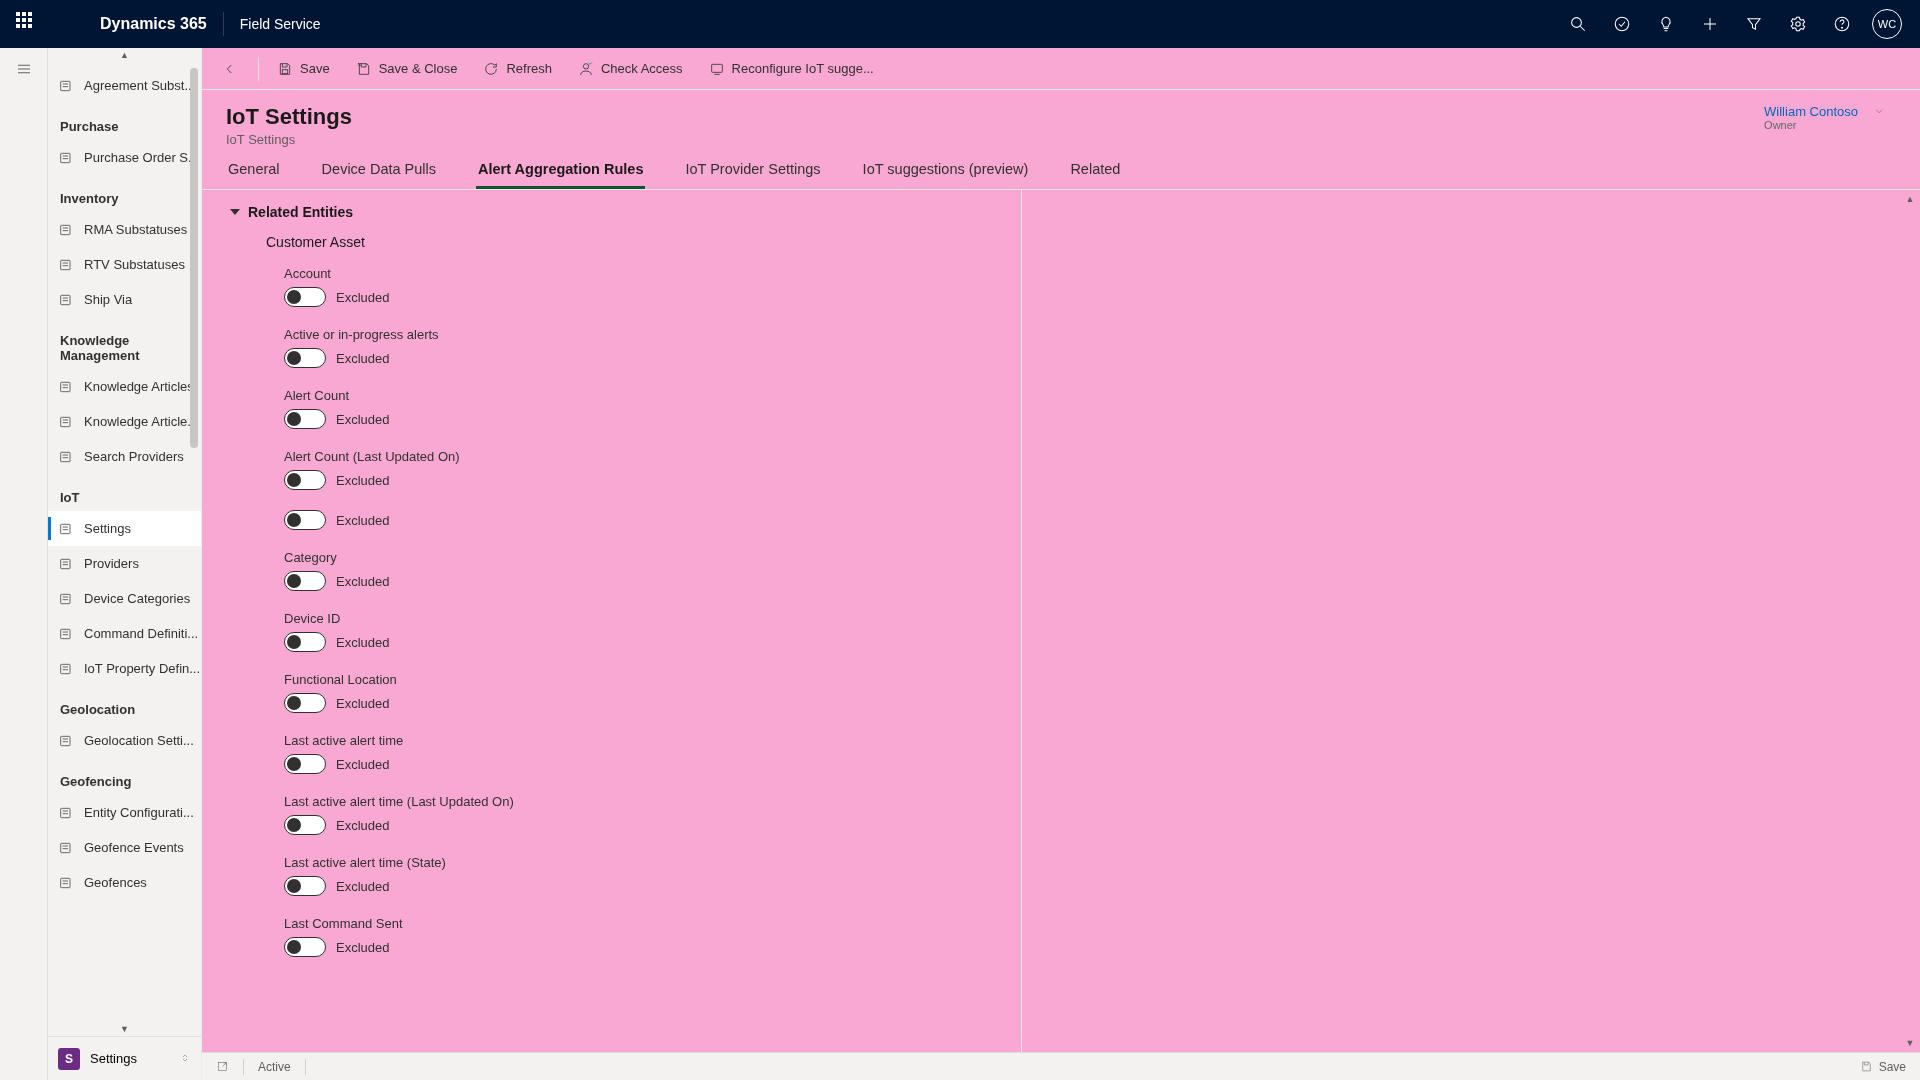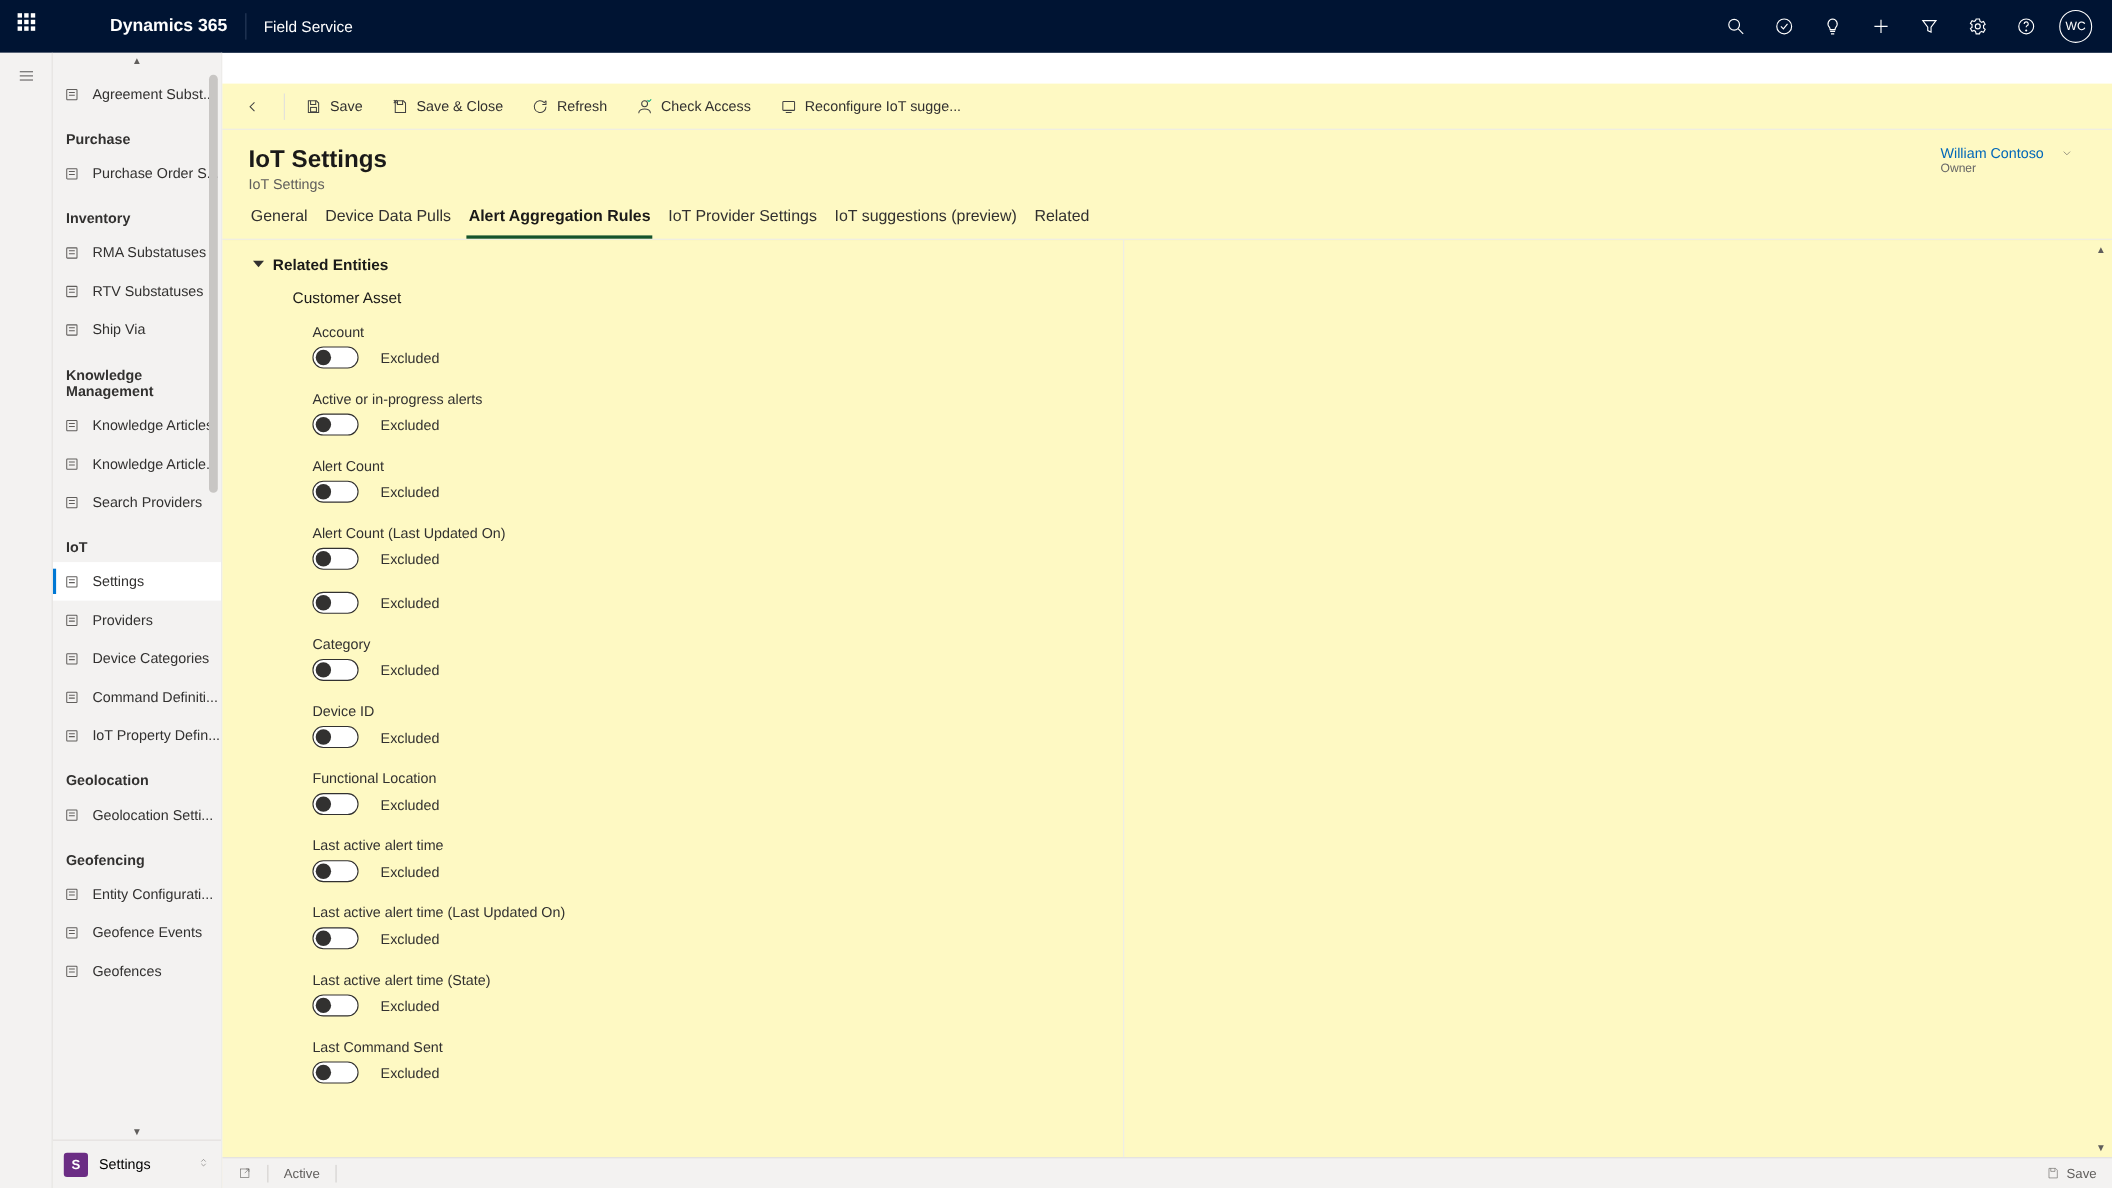--- a/index.html
+++ b/index.html
@@ -38,56 +38,56 @@
 .sb-vtrack { position:absolute; right:0; top:20px; bottom:20px; width:14px; }
 .sb-vthumb { position:absolute; right:3px; top:0; width:8px; height:380px; background:#c8c6c4; border-radius:4px; }
 
 
 .areaswitch { height:44px; border-top:1px solid #e1dfdd; display:flex; align-items:center; padding:0 10px; gap:10px; cursor:pointer; background:#f3f2f1; }
 .areaswitch .badge { width:22px; height:22px; background:#6b2d84; color:#fff; font-size:12px; font-weight:600; display:flex; align-items:center; justify-content:center; border-radius:3px; }
 .areaswitch .lbl { font-size:13px; flex:1; }
 .areaswitch .chev svg { width:12px; height:12px; stroke:#605e5c; fill:none; }
 
 
-.main { flex:1; display:flex; flex-direction:column; background:#fef9c3; min-width:0;margin-top:28px; }
+.main { flex:1; display:flex; flex-direction:column; background:#f9a8d4; min-width:0; }
 
 
 .cmdbar { height:42px; border-bottom:1px solid #edebe9; display:flex; align-items:center; padding:0 6px; gap:2px; }
 .cmd { display:flex; align-items:center; gap:7px; padding:0 12px; height:42px; font-size:13px; color:#323130; cursor:pointer; }
 .cmd .ico { width:16px; height:16px; }
 .cmd .ico svg { width:16px; height:16px; stroke:#424242; fill:none; stroke-width:1.4; }
 .cmd.backbtn { padding:0 14px; }
 .cmdsep { width:1px; height:24px; background:#e1dfdd; margin:0 4px; }
 
 
 .formhead { padding:14px 24px 0 24px; display:flex; align-items:flex-start; }
 .formhead .titles h1 { font-size:22px; font-weight:600; color:#1b1a19; }
 .formhead .titles .sub { font-size:13px; color:#605e5c; margin-top:2px; }
 .formhead .spacer { flex:1; }
 .ownerblock { display:flex; align-items:flex-start; gap:14px; padding-right:10px; }
 .ownerblock .who .nm { color:#0067b8; font-size:13px; }
 .ownerblock .who .ro { color:#666; font-size:11px; }
 .ownerblock .chev svg { width:14px; height:14px; stroke:#605e5c; fill:none; }
 
 
-.tabs { display:flex; gap:12px; padding:14px 24px 0 24px; border-bottom:1px solid #edebe9; box-shadow:0 2px 2px -2px rgba(0,0,0,.08); }
+.tabs { display:flex; gap:38px; padding:14px 24px 0 24px; border-bottom:1px solid #edebe9; box-shadow:0 2px 2px -2px rgba(0,0,0,.08); }
 .tab { font-size:14.5px; color:#323130; padding:0 2px 12px 2px; cursor:pointer; }
 .tab.active { color:#1b1a19; font-weight:600; border-bottom:3px solid #14532d; padding-bottom:9px; }
 
 
 .content { flex:1; overflow:hidden; position:relative; display:flex; }
 .col { width:820px; border-right:1px solid #edebe9; padding:14px 20px 0 44px; overflow:hidden; position:relative; }
 .col2 { flex:1; }
 .grp { display:flex; align-items:center; gap:8px; font-size:14px; font-weight:600; color:#1b1a19; margin:0 0 14px -16px; }
 .grp .tri, .sub .tri { width:0; height:0; border-left:5px solid transparent; border-right:5px solid transparent; border-top:6px solid #323130; }
 .subg { display:flex; align-items:center; gap:8px; font-size:14px; font-weight:400; color:#1b1a19; margin:0 0 16px 12px; }
 .fields { margin-left:38px; }
 .field { margin-bottom:20px; }
 .flabel { font-size:13px; color:#323130; margin-bottom:6px; }
-.togrow { display:flex; align-items:center; gap:20px; }
+.togrow { display:flex; align-items:center; gap:10px; }
 .toggle { width:42px; height:20px; border:1px solid #323130; border-radius:10px; position:relative; cursor:pointer; background:#fff; }
 .toggle .knob { position:absolute; left:2px; top:2px; width:14px; height:14px; border-radius:50%; background:#323130; }
 .togtext { font-size:13px; color:#323130; }
 
 .content .vtrack { position:absolute; right:2px; top:4px; bottom:4px; width:14px; }
 .vup,.vdown { position:absolute; right:3px; width:10px; height:10px; color:#605e5c; font-size:9px; text-align:center; cursor:pointer; }
 .vup { top:0; } .vdown { bottom:0; }
 
 
 .statusbar { height:28px; background:#f3f2f1; border-top:1px solid #e1dfdd; display:flex; align-items:center; padding:0 14px; font-size:12px; color:#605e5c; gap:14px; }

